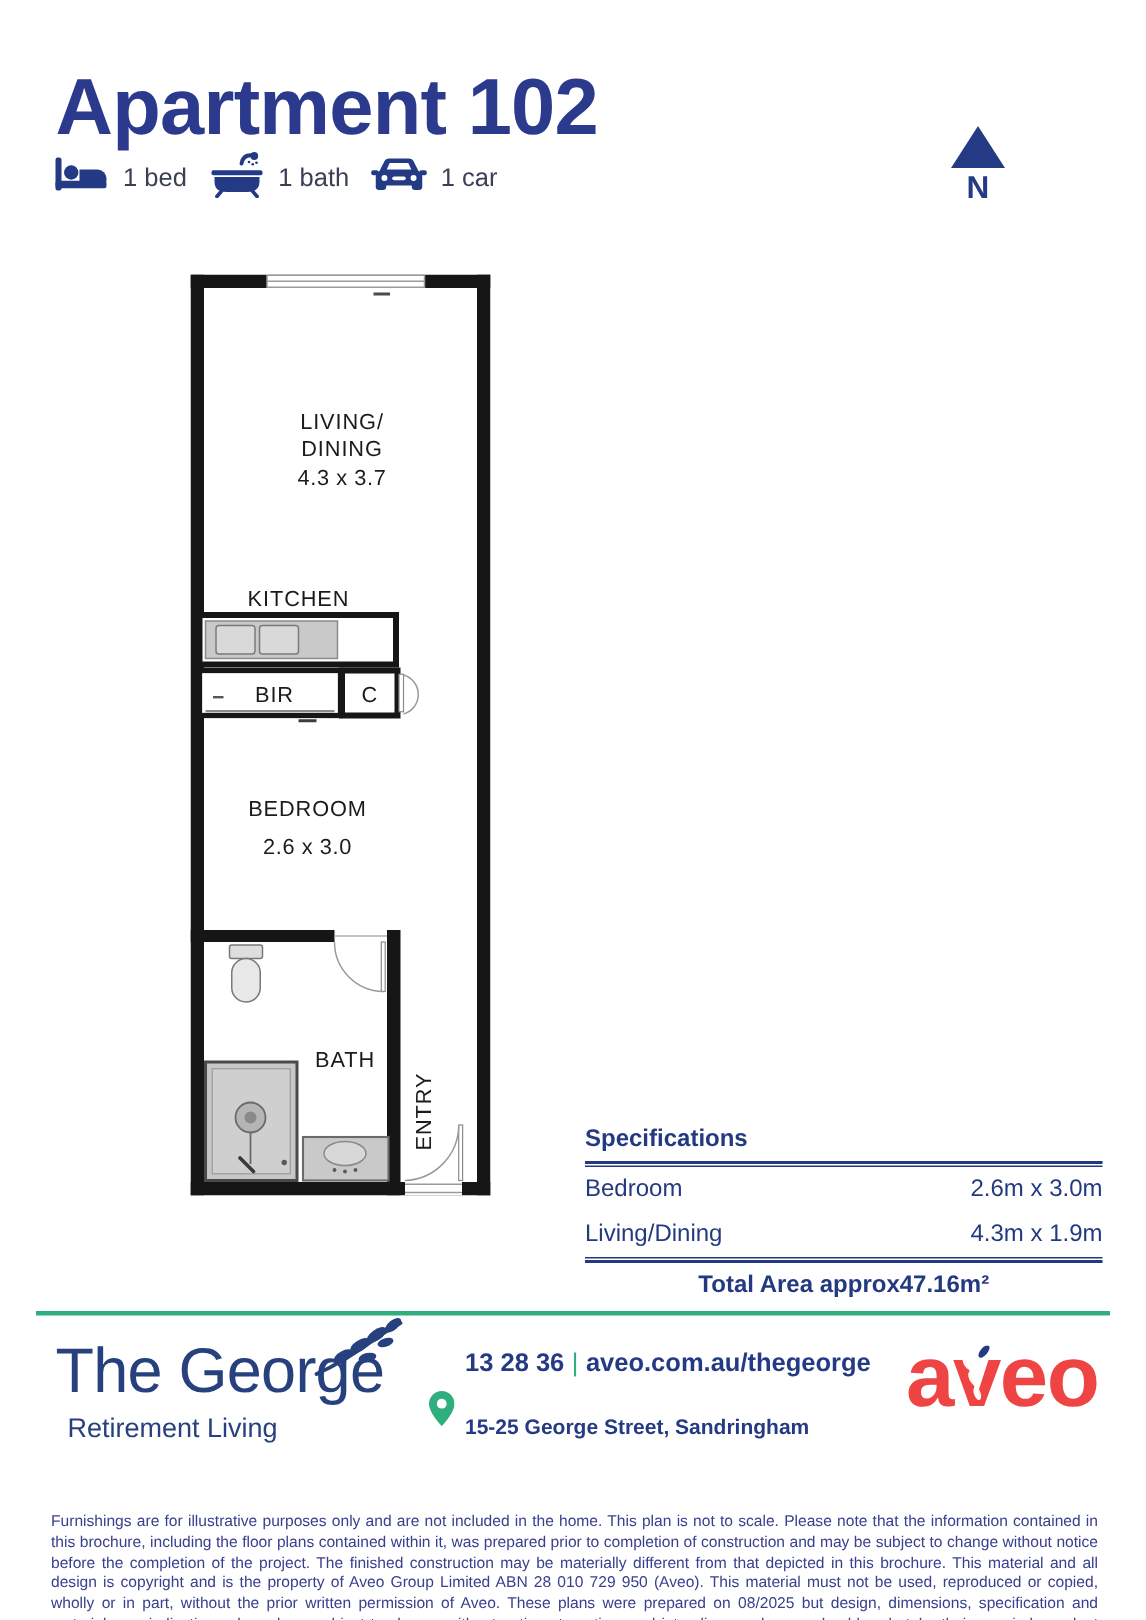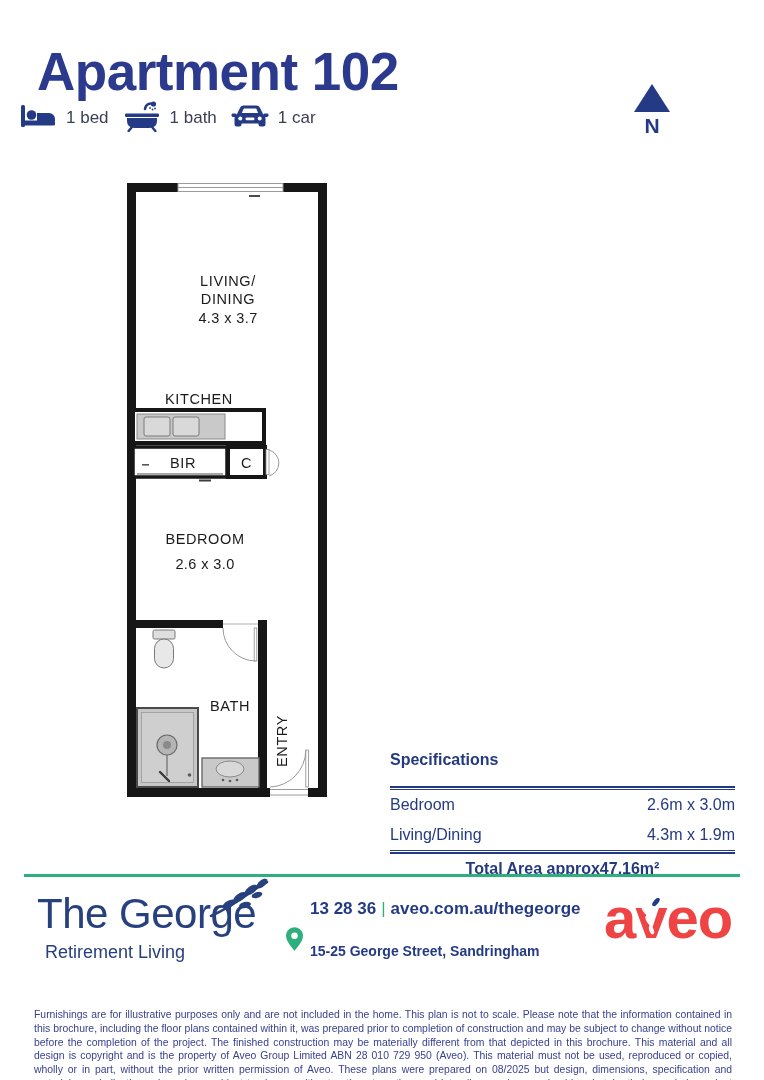--- a/index.html
+++ b/index.html
@@ -1,35 +1,35 @@
 <!DOCTYPE html>
 <html><head>
 <meta charset="utf-8">
 <style>
   * { margin:0; padding:0; box-sizing:border-box; }
   html,body { width:764px; height:1080px; background:#fff; font-family:"Liberation Sans", sans-serif; }
   #page { position:relative; width:764px; height:1080px; background:#fff; overflow:hidden; }
 
   #title { position:absolute; left:37px; top:41px; font-size:53px; font-weight:700; letter-spacing:-0.5px; color:#2b3a8c; }
 
-  #features { position:absolute; left:20px; top:100px; display:flex; align-items:center; gap:14px; }
+  #features { position:absolute; left:36px; top:100px; display:flex; align-items:center; gap:14px; }
   .feature { display:flex; align-items:center; gap:9px; }
   .feature-label { font-size:17px; color:#3a3f54; }
 
   #north { position:absolute; left:633px; top:84px; width:38px; text-align:center; }
   #north-triangle { width:0; height:0; margin:0 auto; border-left:18px solid transparent; border-right:18px solid transparent; border-bottom:28px solid #253a84; }
   #north-label { font-size:21px; font-weight:700; color:#253a84; margin-top:2px; }
 
   #plan { position:absolute; left:127px; top:183px; width:216px; height:614px; }
   #plan svg { display:block; }
   .room-label { font-family:"Liberation Sans",sans-serif; fill:#1b1b1b; font-size:14.5px; letter-spacing:0.6px; }
   .room-dims  { font-family:"Liberation Sans",sans-serif; fill:#1b1b1b; font-size:14.5px; letter-spacing:0.4px; }
 
   #specs { position:absolute; left:390px; top:751px; width:345px; color:#243a80; }
-  #specs-heading { font-size:16px; font-weight:700; padding-bottom:17px; }
+  #specs-heading { font-size:16px; font-weight:700; padding-bottom:5px; }
   .rule-double-top { height:4px; border-top:2px solid #243a80; border-bottom:1px solid #243a80; }
   .rule-double-bottom { height:4px; border-top:1px solid #243a80; border-bottom:2px solid #243a80; }
   .spec-row { display:flex; justify-content:space-between; font-size:16px; padding:6px 0; }
   .spec-total { display:flex; justify-content:center; font-size:16px; font-weight:700; padding:6px 0 0 0; }
 
   #green-rule { position:absolute; left:24px; top:874px; width:716px; height:3px; background:#2fae7e; }
 
   #brand { position:absolute; left:37px; top:890px; }
   #brand-name { font-size:42px; color:#27407e; letter-spacing:-0.5px; }
   #brand-tagline { font-size:18px; color:#27407e; margin:4px 0 0 8px; }

